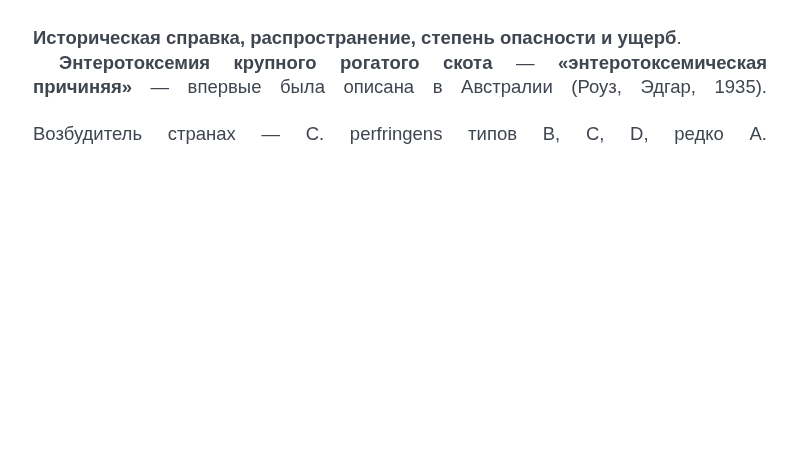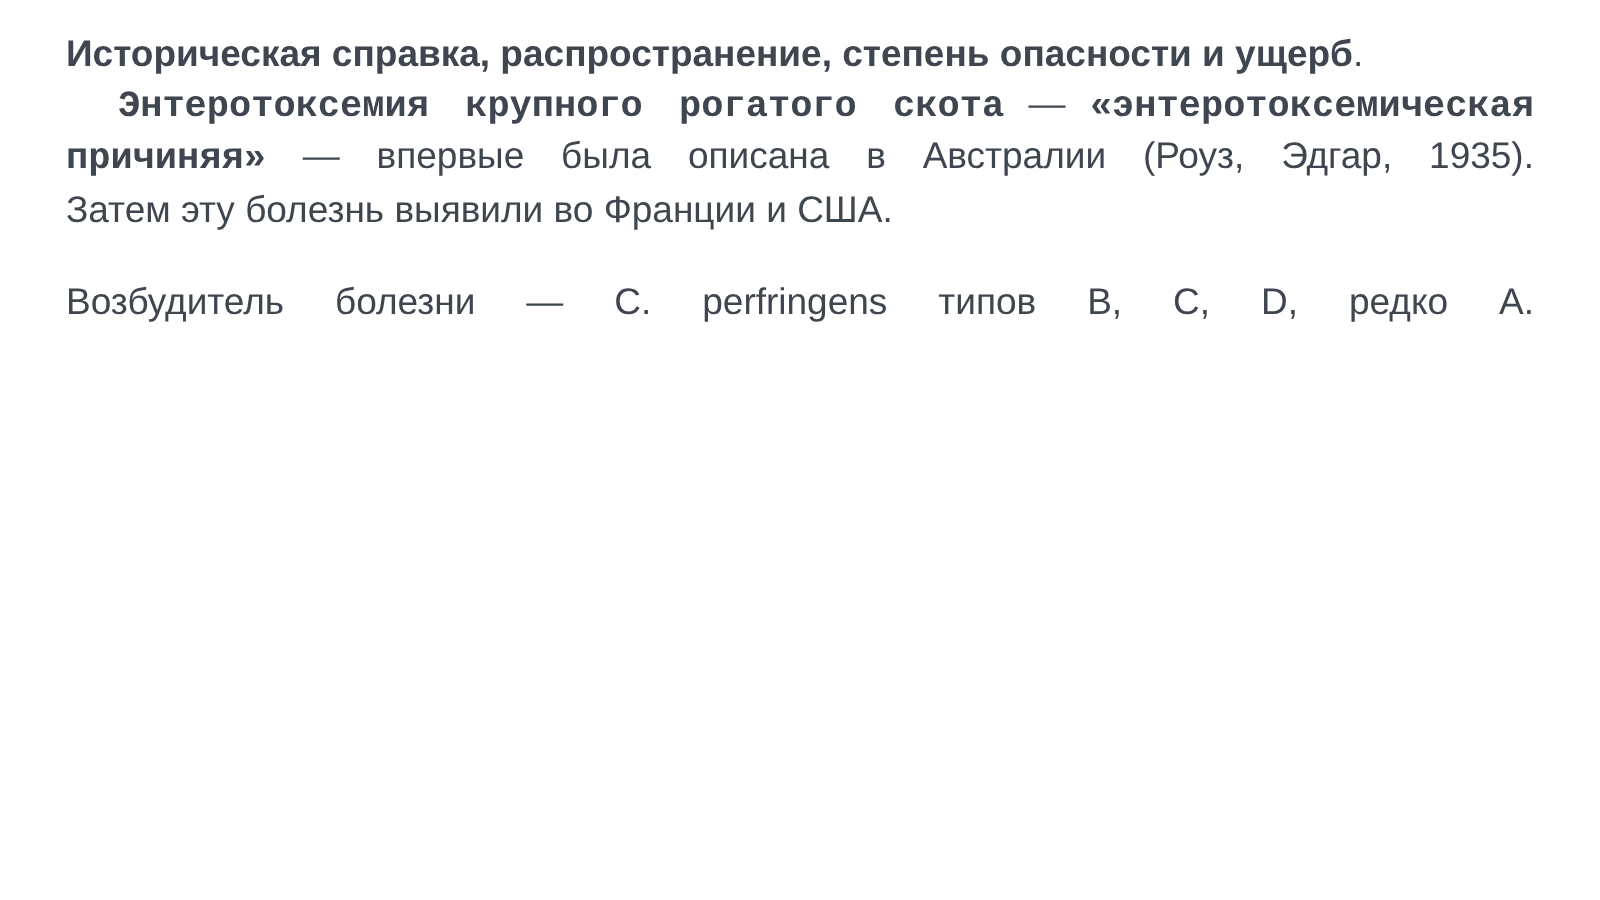--- a/index.html
+++ b/index.html
@@ -12,21 +12,21 @@
     background: #ffffff;
     font-family: "Liberation Sans", sans-serif;
     color: #3d4451;
     overflow: hidden;
   }
   .slide {
     position: relative;
     width: 800px;
     height: 450px;
     box-sizing: border-box;
-    padding: 15px 33px 0 33px;
+    padding: 26px 33px 0 33px;
   }
   .block {
     font-size: 18.5px;
     line-height: 1.33;
     text-align: justify;
     text-justify: inter-word;
     color: #3f4650;
   }
   .para {
     margin: 0;
@@ -38,21 +38,20 @@
     font-weight: bold;
   }
   .heading .tail {
     font-weight: normal;
   }
   .indent {
     text-indent: 26px;
   }
   .bold {
     font-weight: bold;
-    font-family: Liberation Mono, monospace;
   }
   .gap {
     height: 22px;
   }
   
   .stretch {
     text-align-last: justify;
   }
 </style>
 </head>
@@ -63,25 +62,22 @@
   <div class="block">
 
     <p class="para heading">
       <span>Историческая справка, распространение, степень опасности и ущерб</span><span class="tail">.</span>
     </p>
 
     <p class="para indent stretch">
       <span class="bold">Энтеротоксемия крупного рогатого скота</span><span> — </span><span class="bold">«энтеротоксемическая причиняя»</span><span> — впервые была описана в Австралии (Роуз, Эдгар, 1935).</span>
     </p>
 
-    <p class="para">
-      <span>Затем эту болезнь выявили во Франции и США.</span>
-    </p>
 
 
     <div class="gap"></div>
 
     <p class="para stretch">
-      <span>Возбудитель болезни — C. perfringens типов B, C, D, редко A.</span>
+      <span>Возбудитель странах — C. perfringens типов B, C, D, редко A.</span>
     </p>
 
   </div>
 </div>
 
 </body></html>

